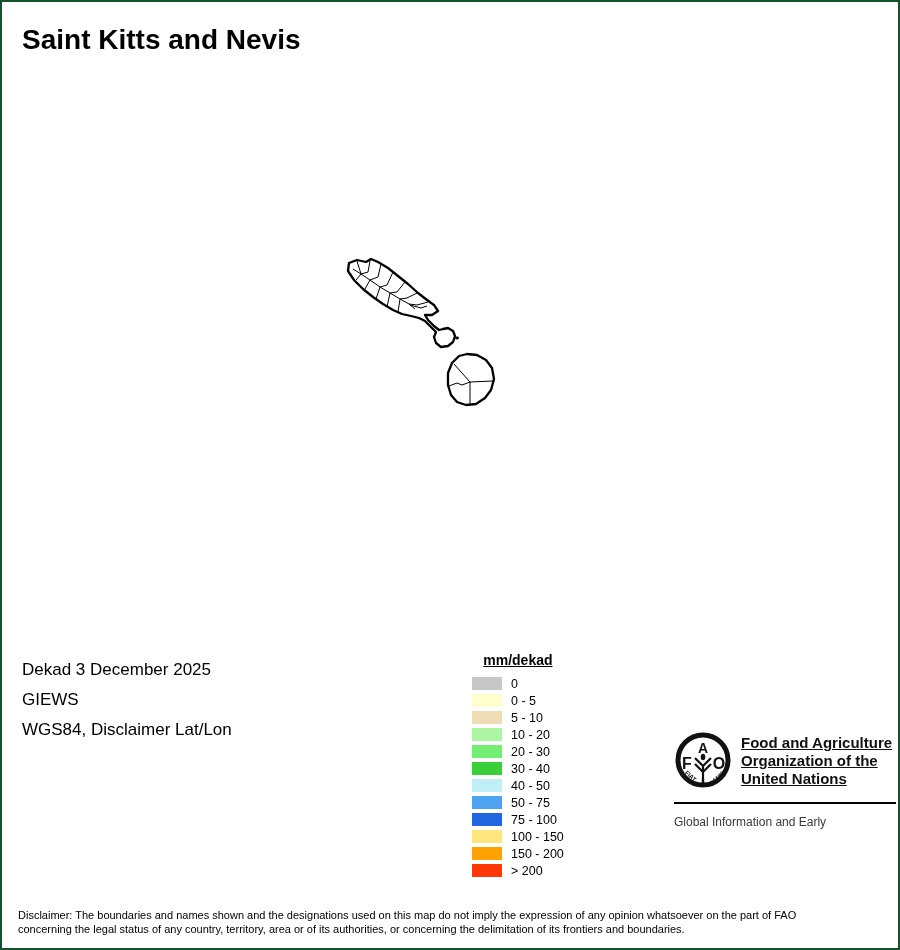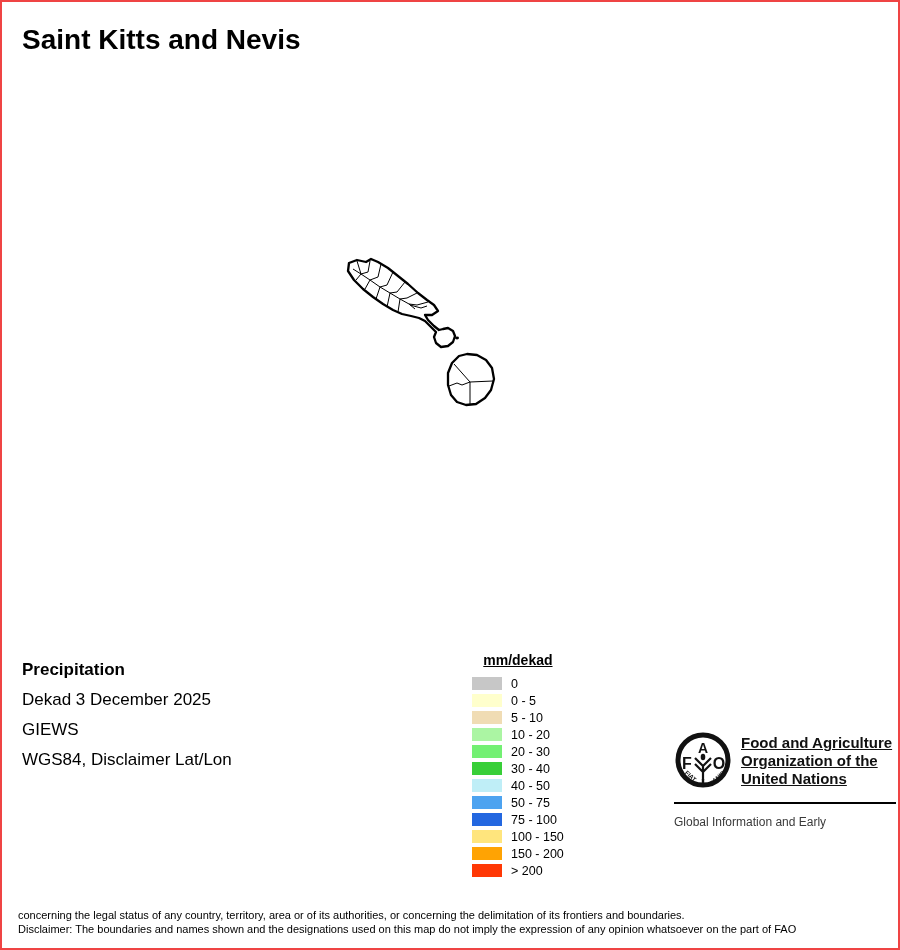--- a/index.html
+++ b/index.html
@@ -1,20 +1,20 @@
 <!DOCTYPE html>
 <html><head>
 <meta charset="utf-8">
 <style>
   html,body{margin:0;padding:0;background:#fff;}
   .sheet{
     position:relative;
     width:900px;height:950px;
     box-sizing:border-box;
-    border:2px solid #ef4444;
+    border:2px solid #14532d;
     background:#fff;
     font-family:"Liberation Sans", sans-serif;
     color:#000;
     overflow:hidden;
   }
   .title{
     position:absolute;left:20px;top:22px;
     font-size:28px;font-weight:bold;letter-spacing:0;
   }
   .map-svg{position:absolute;left:330px;top:245px;}
@@ -80,21 +80,20 @@
     <path d="M465,352 L475,353 L484,358 L490,366 L492,377 L489,388 L483,396 L474,402
          L464,403 L455,400 L449,393 L446,383 L446,371 L450,361 L457,354 Z" fill="#ffffff" stroke="#000000" stroke-width="2.3" stroke-linejoin="round"></path>
 
     <path d="M468,380 L452,362
          M468,380 L460,383 L455,381 L447,384
          M468,380 L468,402
          M468,380 L491,379" fill="none" stroke="#000000" stroke-width="1" stroke-linejoin="round"></path>
   </svg>
 
   <div class="meta">
-    <div class="product">Precipitation</div>
     <div>Dekad 3 December 2025</div>
     <div>GIEWS</div>
     <div>WGS84, Disclaimer Lat/Lon</div>
   </div>
 
   <div class="legend">
     <div class="legend-title">mm/dekad</div>
     <div class="legend-row">
       <span class="swatch" style="background-color: rgb(199, 199, 199);"></span>
       <span class="legend-label">0</span>
@@ -164,17 +163,17 @@
         <div>United Nations</div>
       </div>
     </div>
     <div class="fao-divider"></div>
     <div class="giews">
       <div>Global Information and Early</div>
     </div>
   </div>
 
   <div class="disclaimer">
+    <div>Disclaimer: The boundaries and names shown and the designations used on this map do not imply the expression of any opinion whatsoever on the part of FAO</div>
     <div>concerning the legal status of any country, territory, area or of its authorities, or concerning the delimitation of its frontiers and boundaries.</div>
-    <div>Disclaimer: The boundaries and names shown and the designations used on this map do not imply the expression of any opinion whatsoever on the part of FAO</div>
   </div>
 
 </div>
 
 </body></html>

